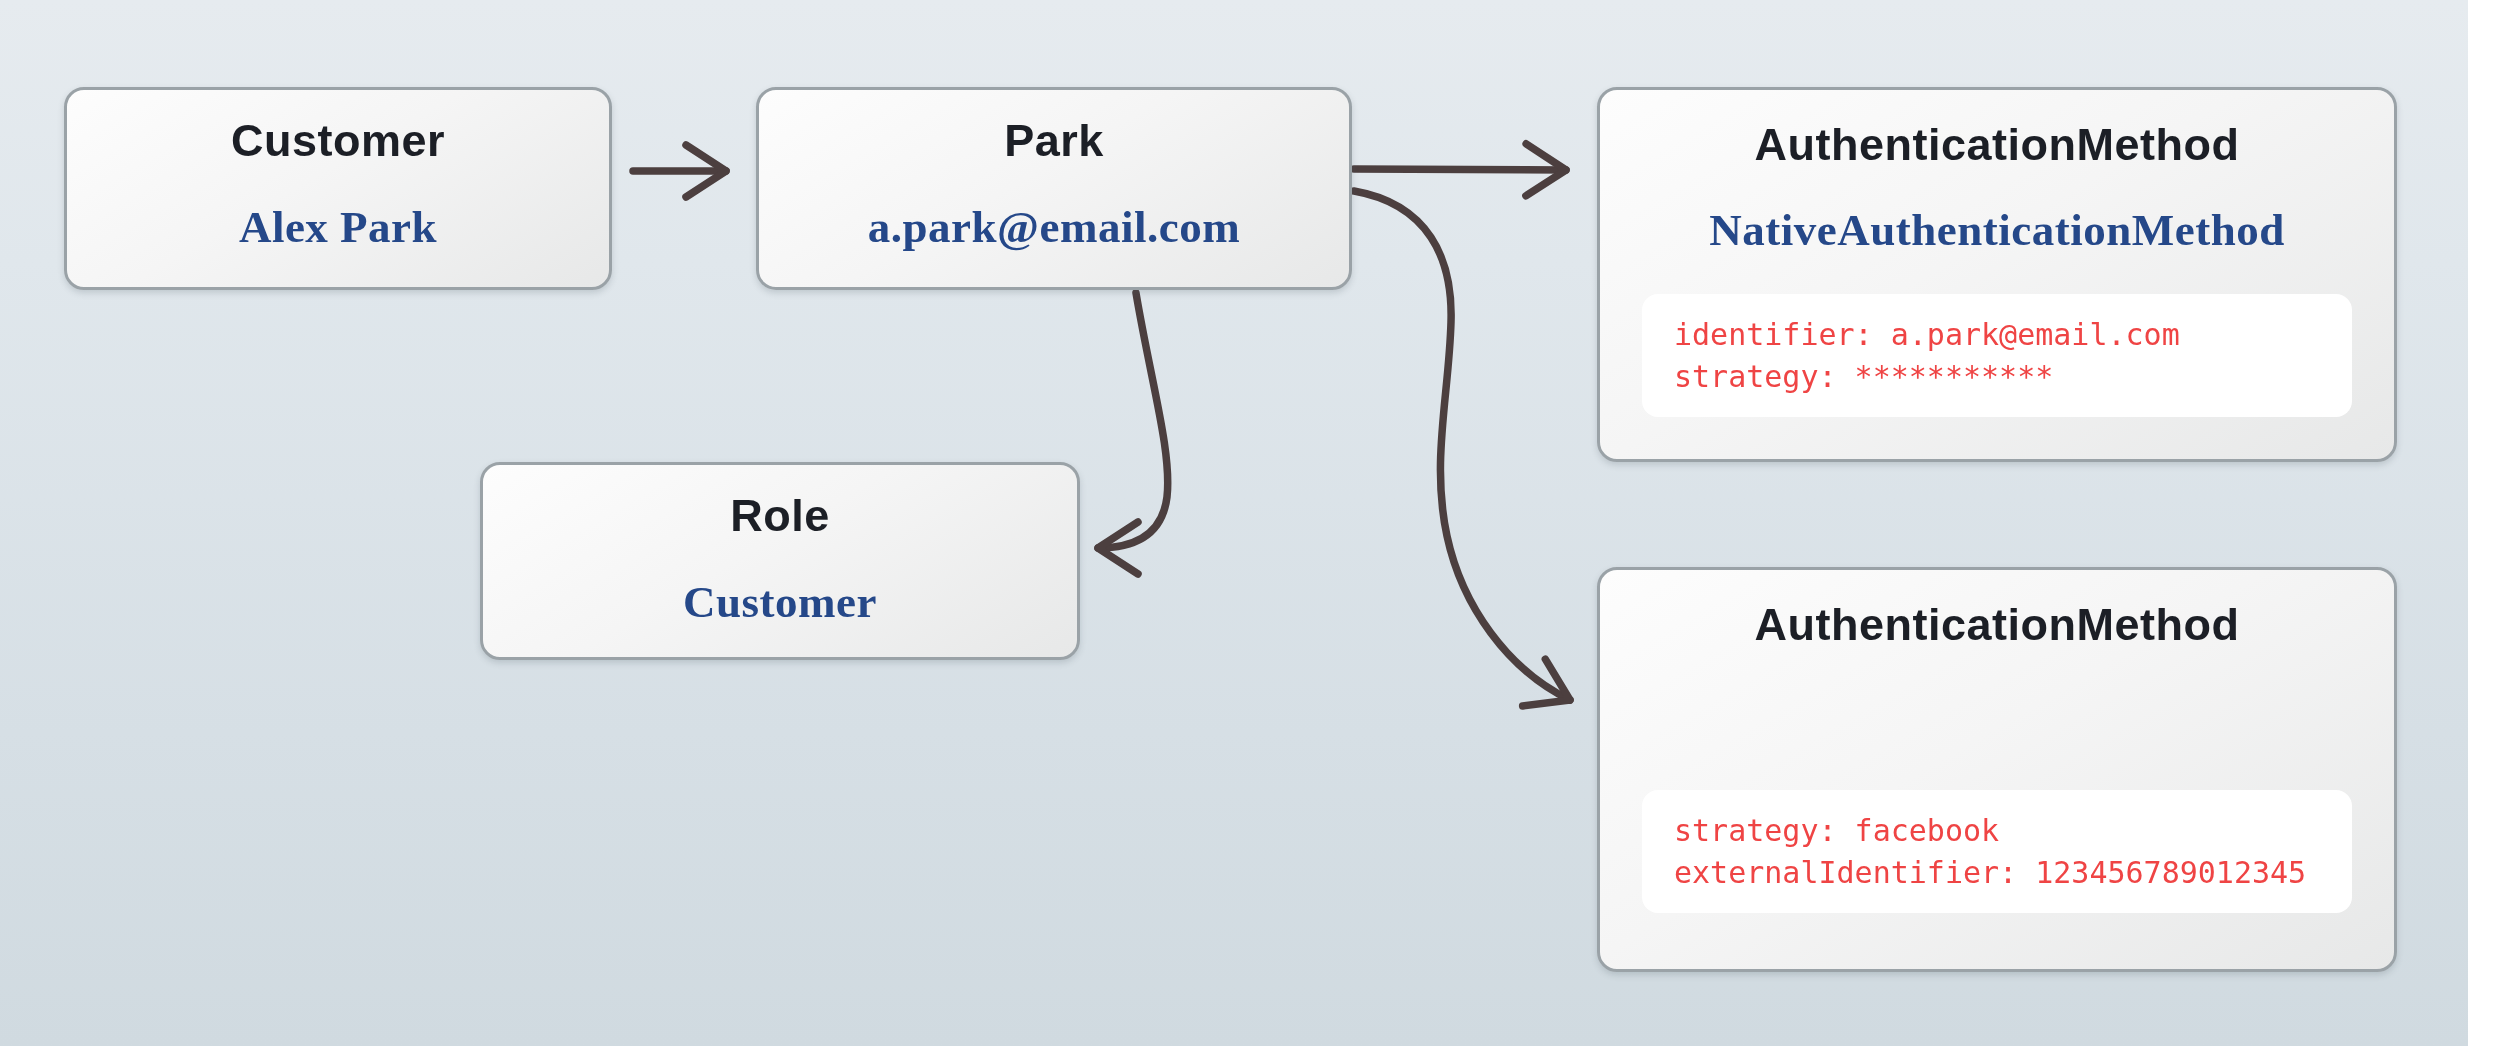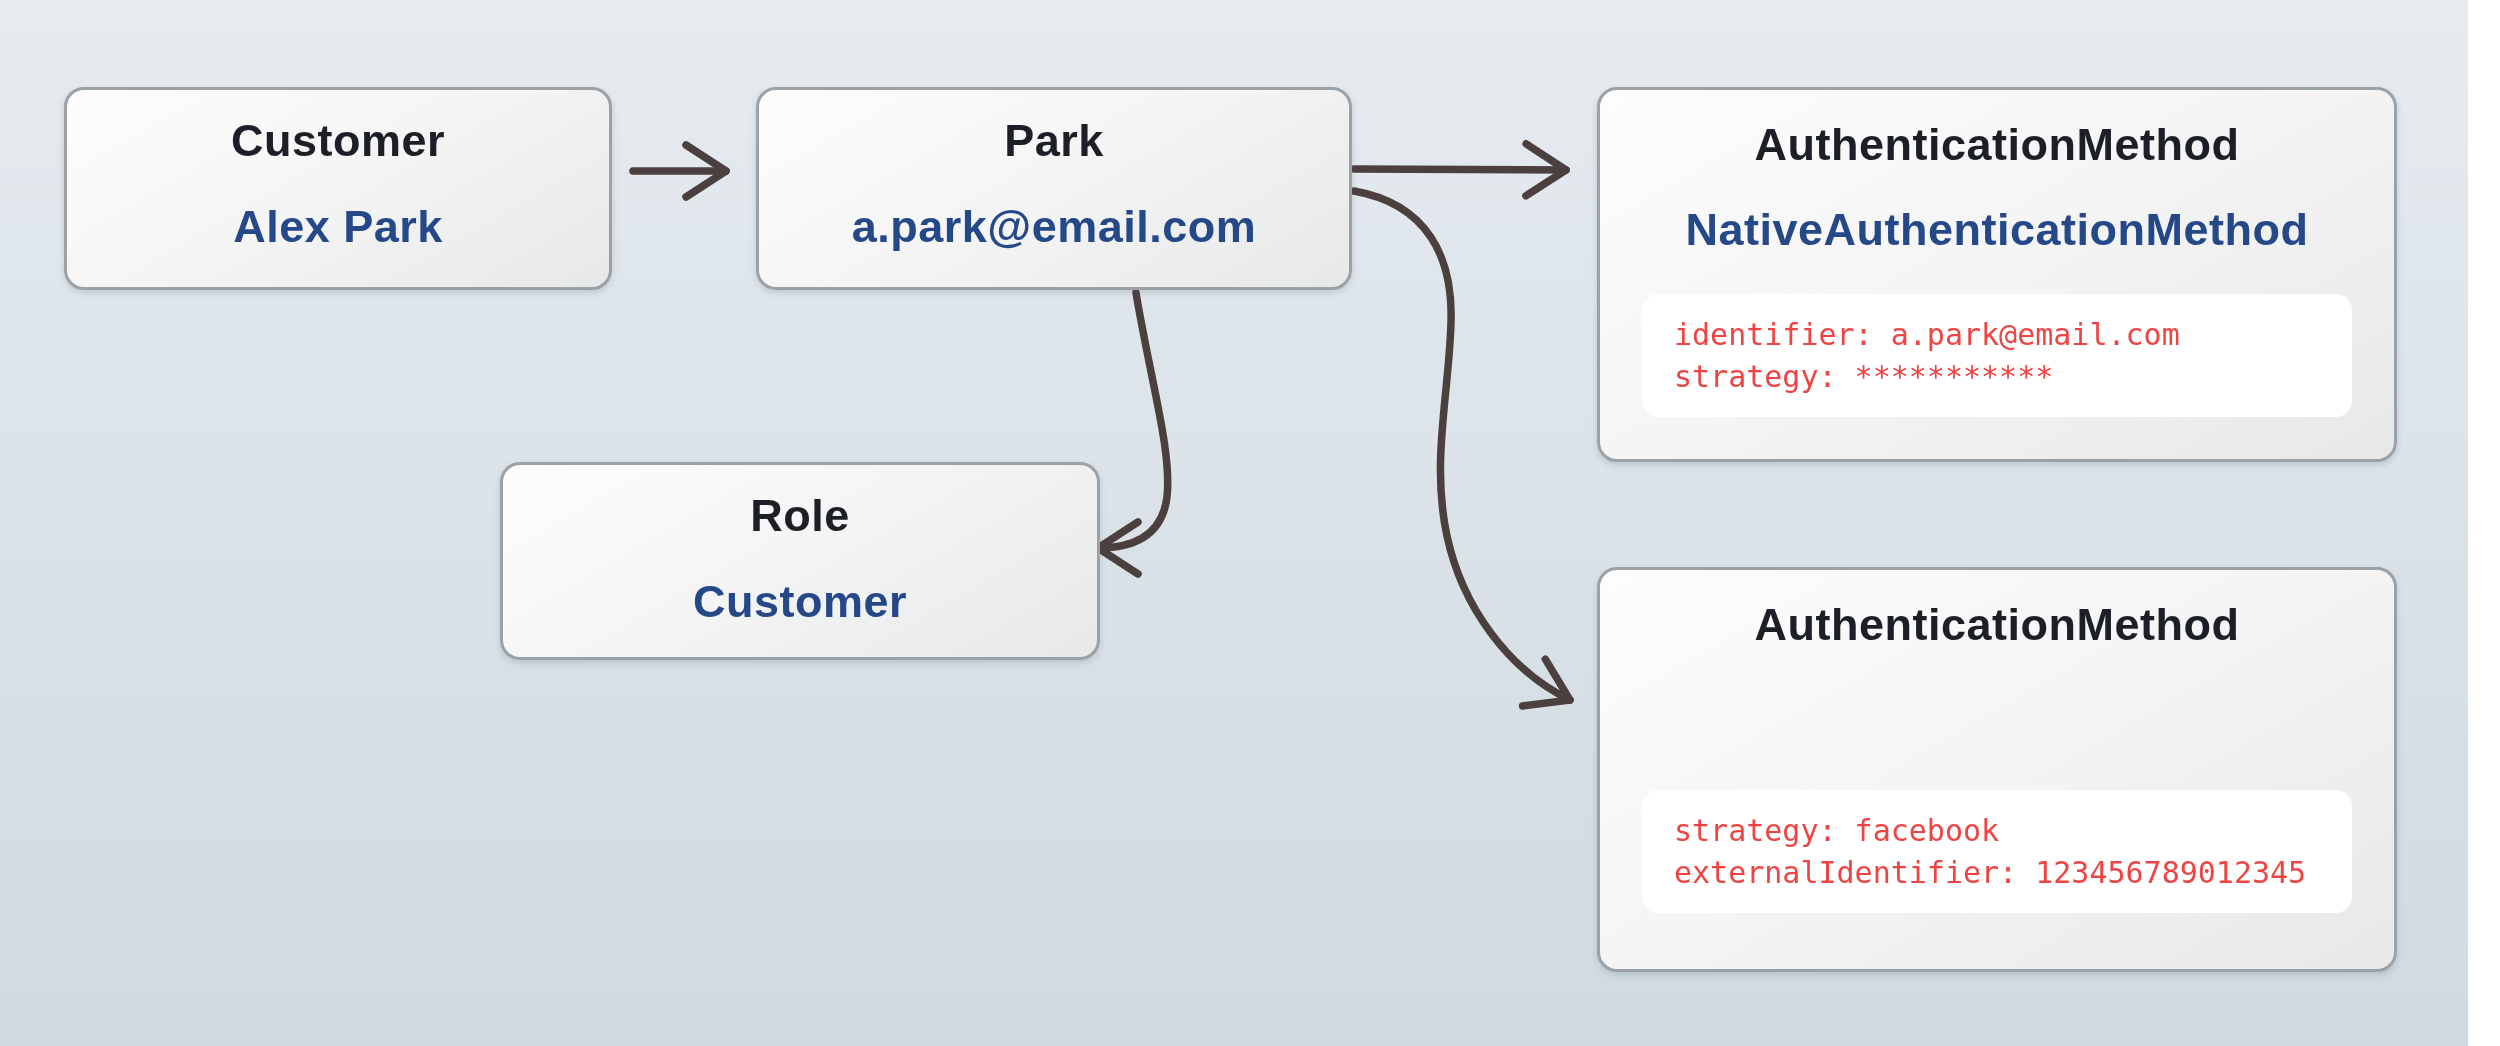--- a/index.html
+++ b/index.html
@@ -54,20 +54,21 @@
     position: absolute;
     left: 0; right: 0;
     top: 108px;
     height: 58px;
     line-height: 58px;
     text-align: center;
     font-size: 45px;
     font-weight: 700;
     color: #254889;
     letter-spacing: 0.5px;
+    font-family: Liberation Serif, serif;
   }
   .attrs-panel {
     position: absolute;
     left: 42px; right: 42px;
     height: 123px;
     box-sizing: border-box;
     background: #ffffff;
     border-radius: 16px;
     padding: 20px 32px;
   }
@@ -108,21 +109,21 @@
 
   <div class="node" style="left:1597px; top:87px; width:800px; height:375px;">
     <div class="node-title" style="top:26px;">AuthenticationMethod</div>
     <div class="node-value" style="top:111px;">NativeAuthenticationMethod</div>
     <div class="attrs-panel" style="top:204px;">
       <div class="attr-line">identifier: a.park@email.com</div>
       <div class="attr-line">strategy: ***********</div>
     </div>
   </div>
 
-  <div class="node" style="left:500px; top:462px; width:600px; height:198px;">
+  <div class="node" style="left:480px; top:462px; width:600px; height:198px;">
     <div class="node-title">Role</div>
     <div class="node-value">Customer</div>
   </div>
 
   <div class="node" style="left:1597px; top:567px; width:800px; height:405px;">
     <div class="node-title" style="top:26px;">AuthenticationMethod</div>
     <div class="attrs-panel" style="top:220px;">
       <div class="attr-line">strategy: facebook</div>
       <div class="attr-line">externalIdentifier: 123456789012345</div>
     </div>

